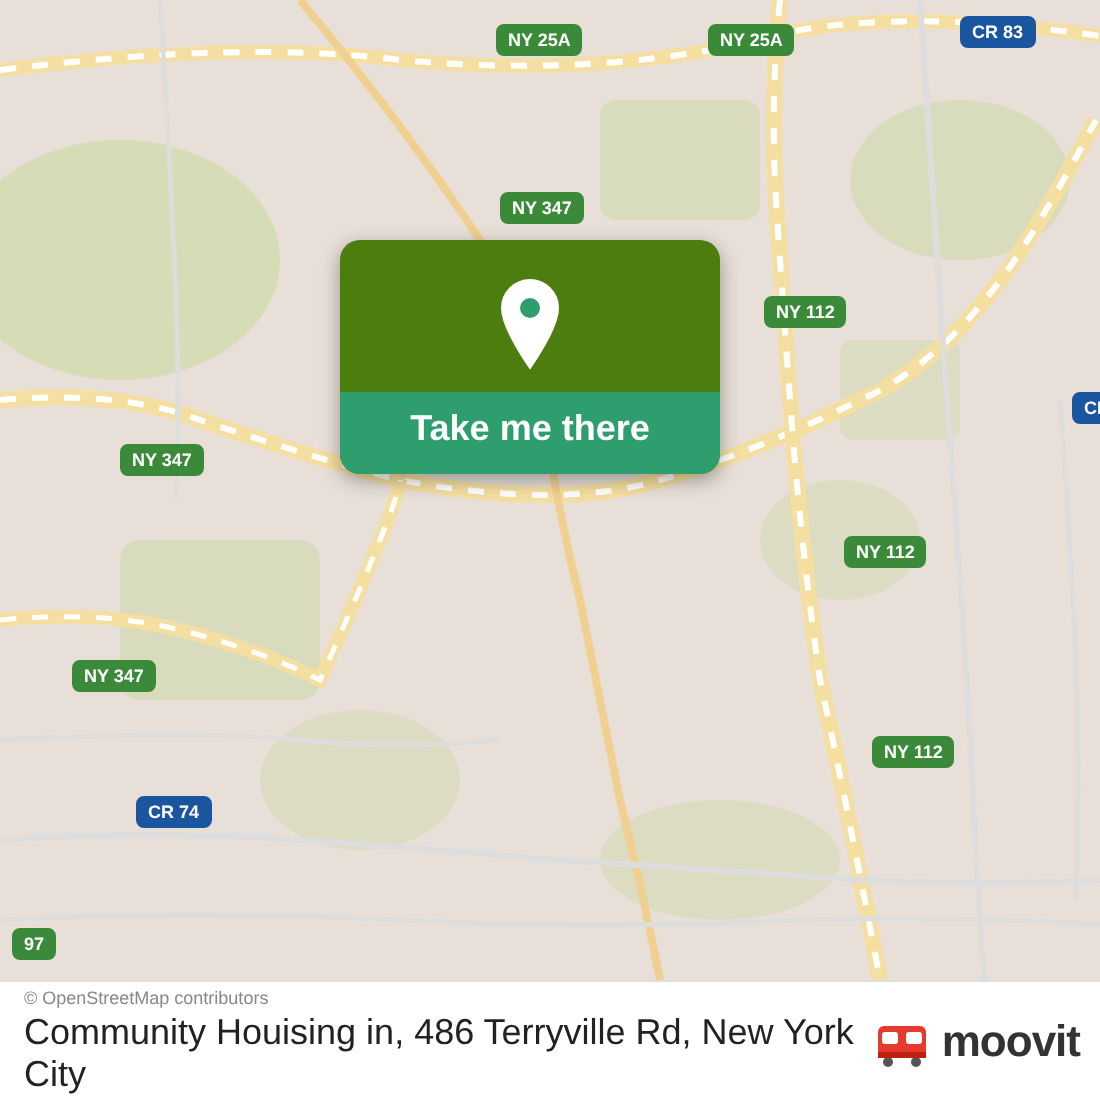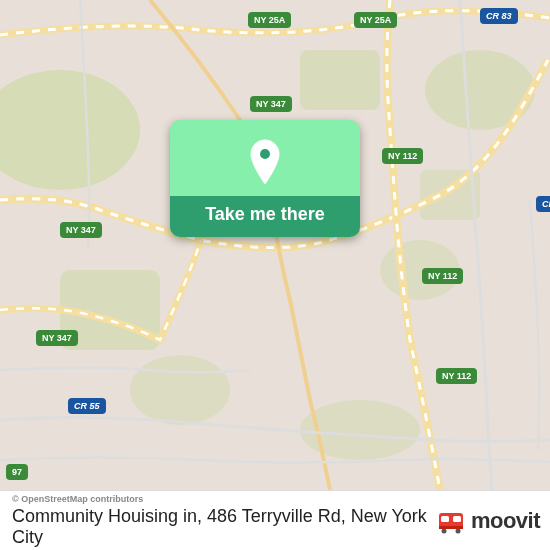--- a/index.html
+++ b/index.html
@@ -26,21 +26,21 @@
       top: 0; left: 0;
       width: 100%;
       height: 100%;
     }
 
     
     .popup-button {
       position: absolute;
       top: 120px;
       left: 170px;
-      background-color: #86efac;
+      background-color: #4d7c0f;
       color: white;
       border-radius: 10px;
       padding: 0;
       width: 190px;
       display: flex;
       flex-direction: column;
       align-items: center;
       box-shadow: 0 3px 10px rgba(0,0,0,0.35);
       cursor: pointer;
       border: none;
@@ -85,21 +85,20 @@
     .bottom-left {
       display: flex;
       flex-direction: column;
       justify-content: center;
     }
 
     .attribution {
       font-size: 9px;
       color: #888;
       margin-bottom: 2px;
-      font-weight: bold;
     }
 
     .address-text {
       font-size: 18px;
       color: #222;
       font-weight: 400;
     }
 
     .moovit-logo {
       display: flex;
@@ -130,21 +129,20 @@
       font-weight: 700;
       color: #333;
       padding: 1px 4px;
       white-space: nowrap;
     }
 
     .road-badge.blue {
       background-color: #1a56a0;
       color: #fff;
       border-color: #1a56a0;
-      font-style: italic;
     }
 
     .road-badge.green-badge {
       background-color: #3a8a3a;
       color: #fff;
       border-color: #3a8a3a;
     }
   </style>
 </head>
 <body>
@@ -187,21 +185,21 @@
 
   <div class="road-badge green-badge" style="top:12px;left:248px">NY 25A</div>
   <div class="road-badge green-badge" style="top:12px;left:354px">NY 25A</div>
   <div class="road-badge blue" style="top:8px;left:480px">CR 83</div>
   <div class="road-badge green-badge" style="top:96px;left:250px">NY 347</div>
   <div class="road-badge green-badge" style="top:148px;left:382px">NY 112</div>
   <div class="road-badge green-badge" style="top:222px;left:60px">NY 347</div>
   <div class="road-badge blue" style="top:196px;left:536px">CR 6</div>
   <div class="road-badge green-badge" style="top:268px;left:422px">NY 112</div>
   <div class="road-badge green-badge" style="top:330px;left:36px">NY 347</div>
-  <div class="road-badge blue" style="top:398px;left:68px">CR 55</div>
+  <div class="road-badge blue" style="top:398px;left:68px">CR 74</div>
   <div class="road-badge green-badge" style="top:368px;left:436px">NY 112</div>
   <div class="road-badge green-badge" style="top:464px;left:6px">97</div>
 
   <button class="popup-button">
     <div class="popup-icon-area">
 
       <svg class="pin-icon" viewBox="0 0 38 48" xmlns="http://www.w3.org/2000/svg">
         <path d="M19 2C11.3 2 5 8.3 5 16c0 10.5 14 30 14 30S33 26.5 33 16C33 8.3 26.7 2 19 2z" fill="white" stroke="white" stroke-width="1"></path>
         <circle cx="19" cy="16" r="5" fill="#2e9e6e"></circle>
       </svg>

